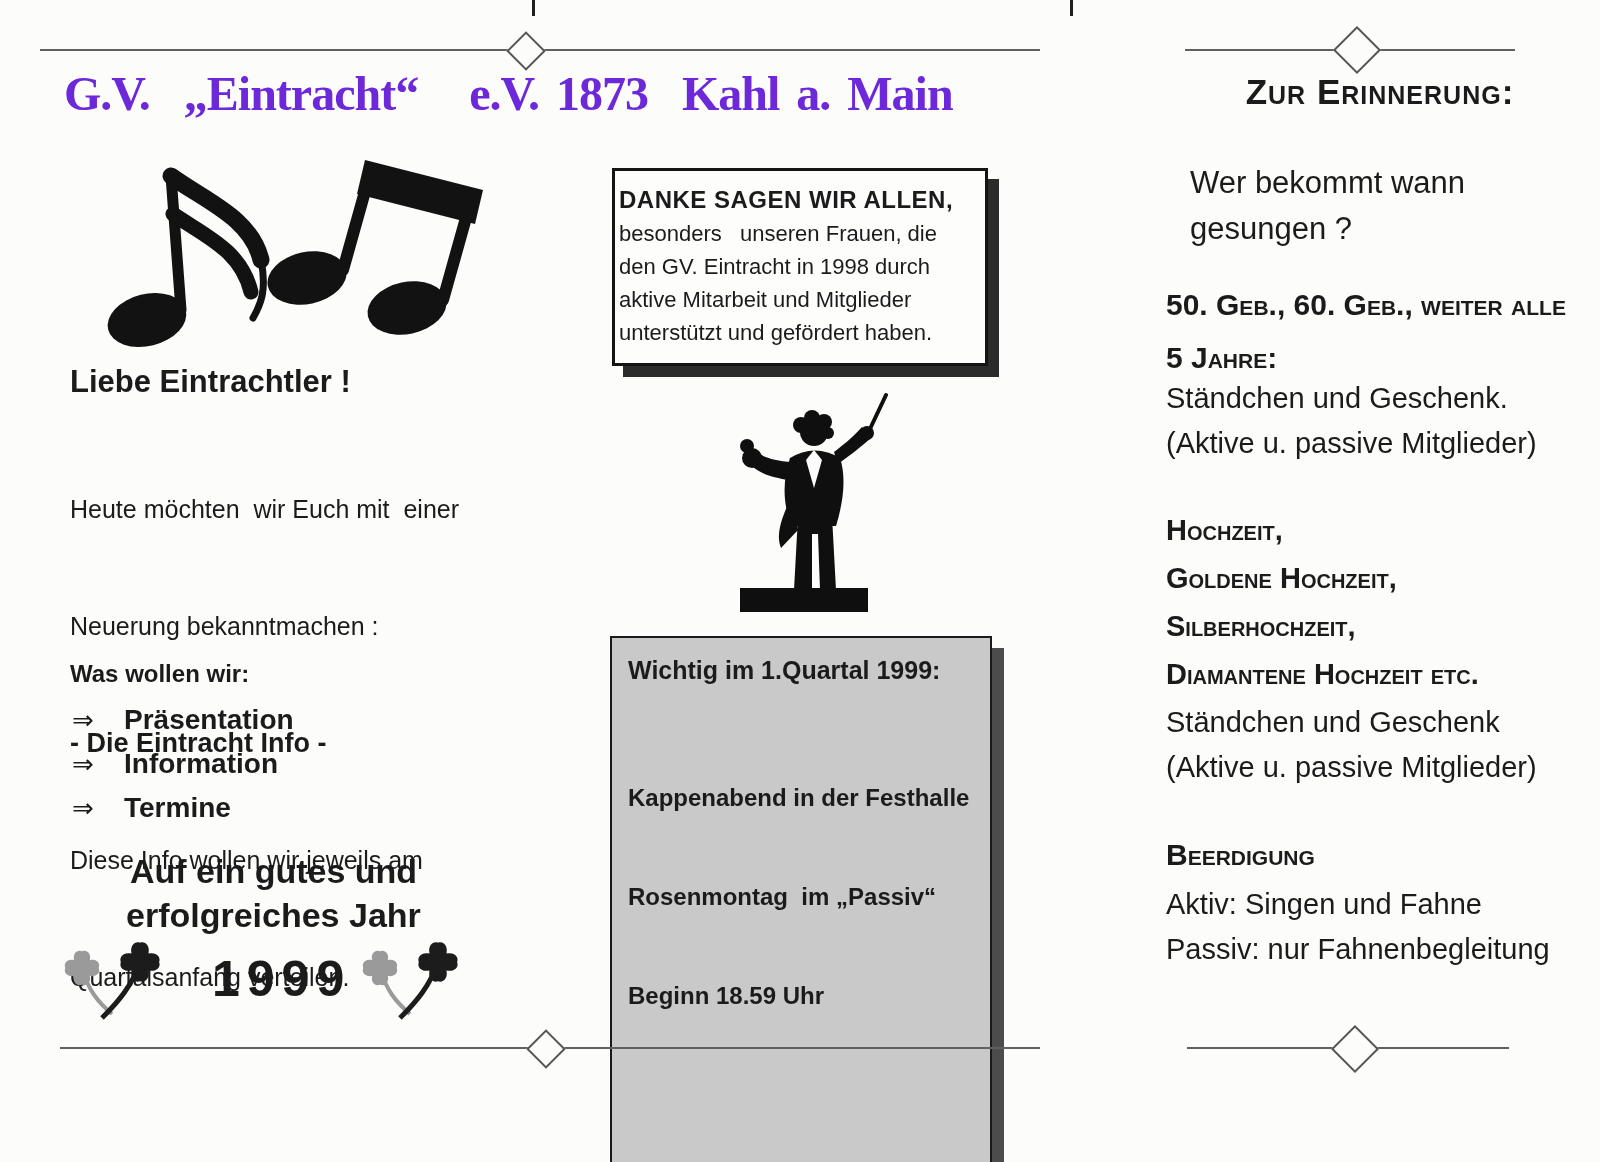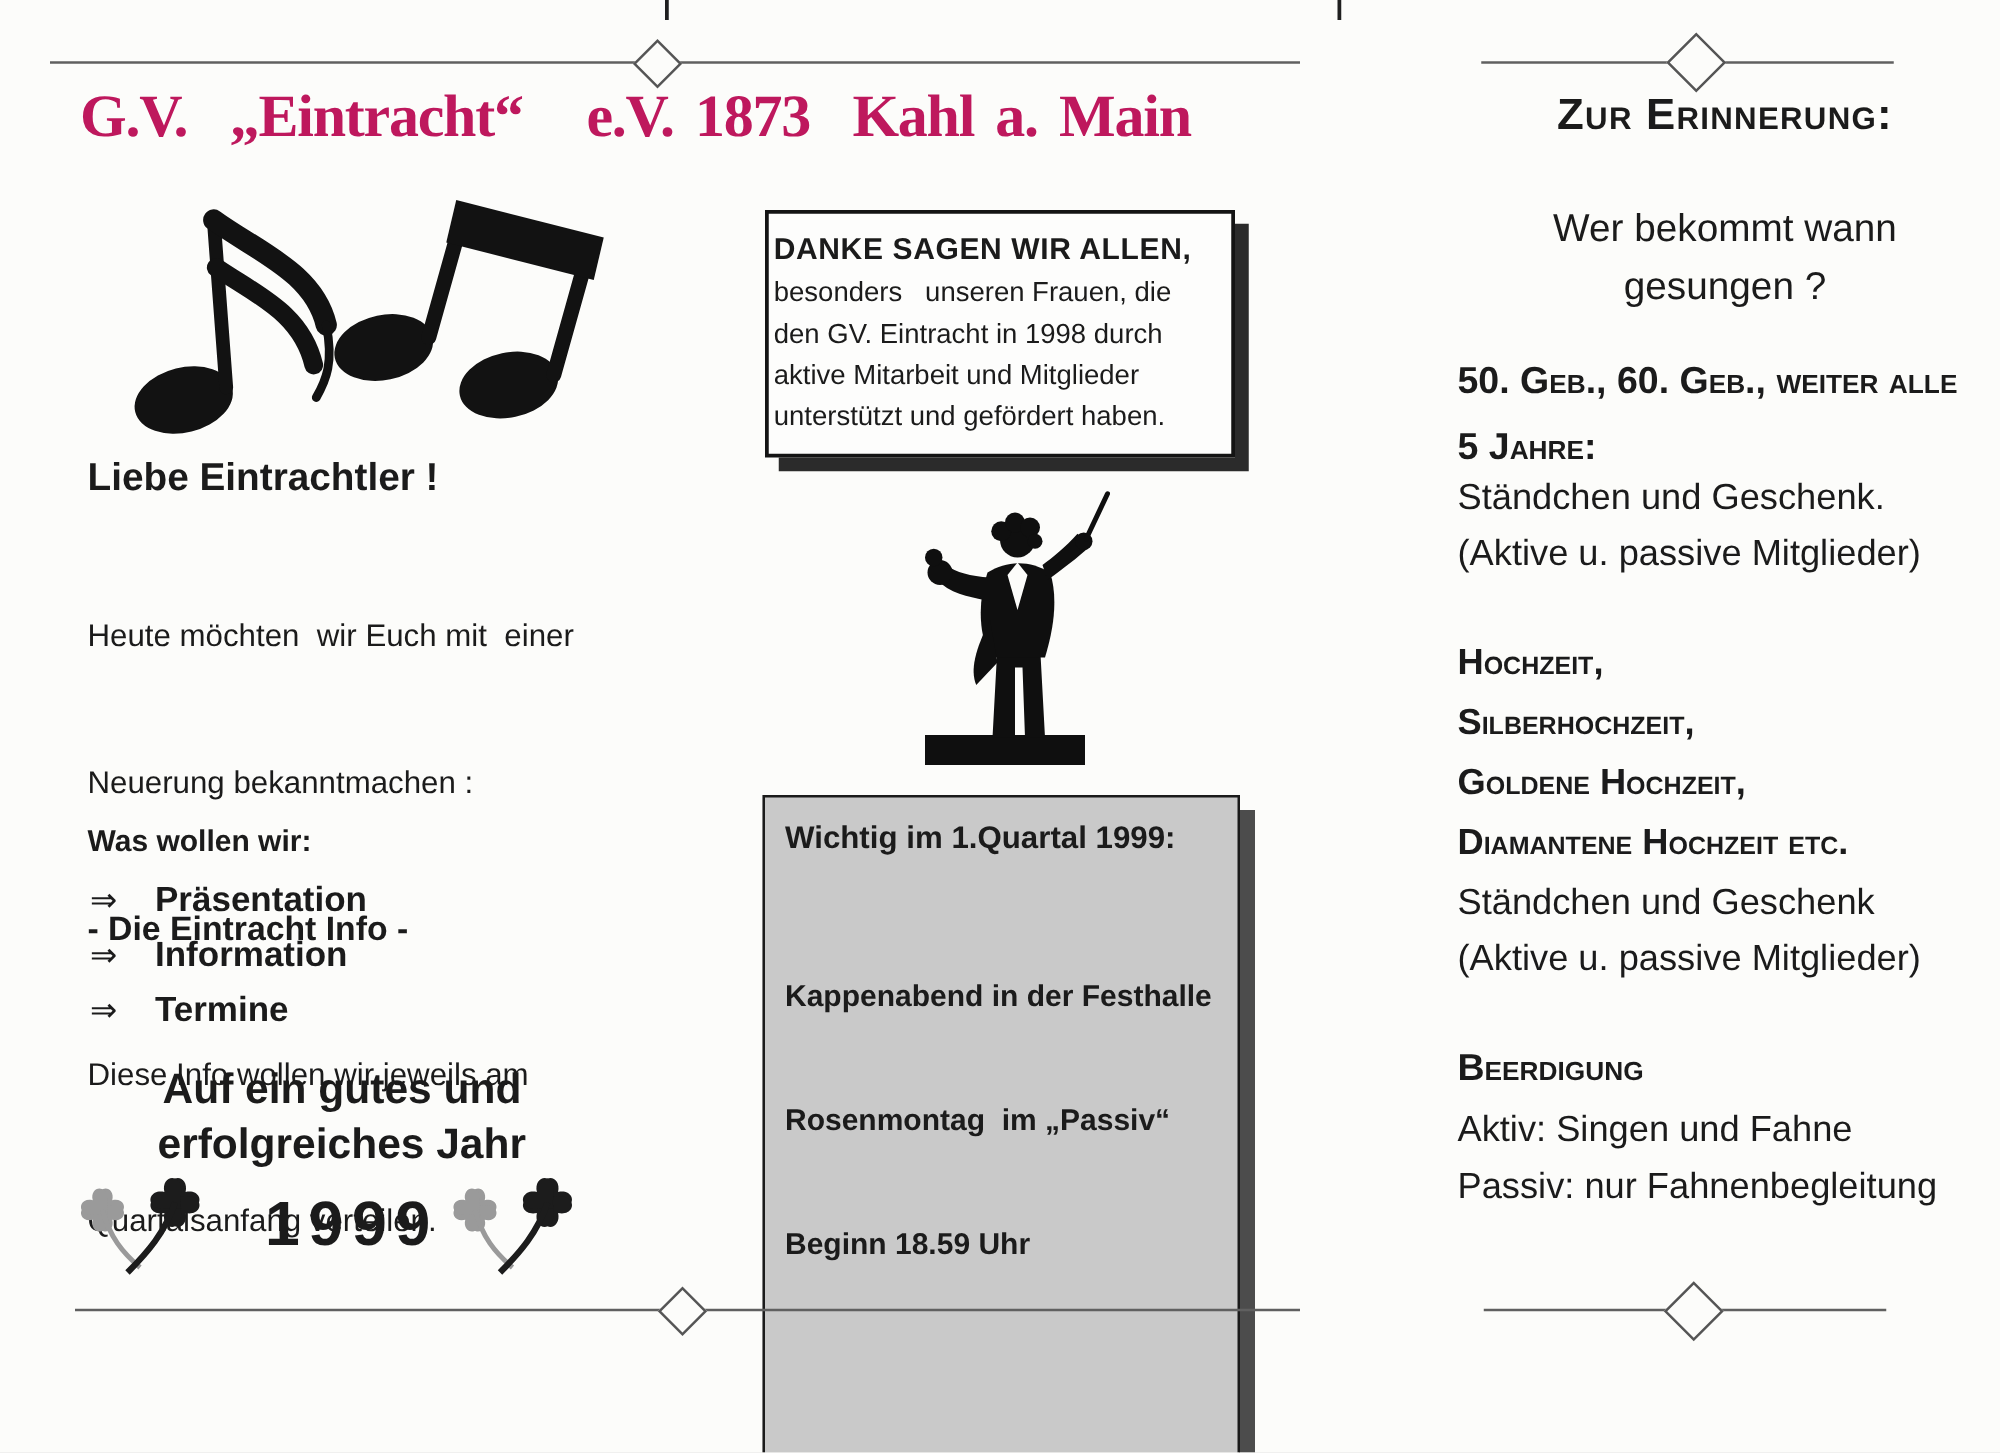--- a/index.html
+++ b/index.html
@@ -9,21 +9,21 @@
     font-family:"Liberation Sans","DejaVu Sans",sans-serif;
   }
   .abs{position:absolute;}
   
   .rule{position:absolute;height:2px;background:#606060;}
   .diamond{position:absolute;width:24px;height:24px;background:#fcfcfa;border:2px solid #555;transform:rotate(45deg);}
   .diamond.lg{width:30px;height:30px;}
   .fold{position:absolute;top:0;width:3px;height:16px;background:#1f1f1f;}
   
   .title{position:absolute;left:64px;top:66px;font-family:"Liberation Serif","DejaVu Serif",serif;
-    font-weight:bold;font-size:48px;letter-spacing:-1px;word-spacing:6px;white-space:pre;color:#be185d;}
+    font-weight:bold;font-size:48px;letter-spacing:-1px;word-spacing:6px;white-space:pre;color:#6d28d9;}
   
   .greeting{position:absolute;left:70px;top:364px;font-weight:bold;font-size:31px;}
   .para{position:absolute;left:70px;top:412px;font-size:25px;line-height:39px;white-space:pre;}
   .para .bold-line{font-weight:bold;font-size:27px;}
   .goals-h{position:absolute;left:70px;top:660px;font-weight:bold;font-size:24px;}
   .goal-row{position:absolute;left:72px;font-size:28px;}
   .goal-row .arrow{display:inline-block;width:52px;font-size:26px;font-weight:normal;}
   .goal-row .label{font-weight:bold;}
   .wish{position:absolute;font-weight:bold;font-size:34px;}
   .year{position:absolute;left:212px;top:950px;font-weight:bold;font-size:50px;letter-spacing:7px;}
@@ -34,21 +34,21 @@
   .thanks .bl{font-size:22px;line-height:33px;white-space:pre;}
   
   .important{position:absolute;left:610px;top:636px;width:346px;padding:18px 16px 16px 16px;
     background:#c9c9c9;border:2px solid #1a1a1a;box-shadow:12px 12px 0 #4c4c4c;}
   .important .bh{font-weight:bold;font-size:25px;margin-bottom:30px;}
   .important .event{font-weight:bold;font-size:24px;line-height:33px;margin-bottom:30px;white-space:pre;}
   .important .event:last-child{margin-bottom:0;}
   
   .r-head{position:absolute;left:1190px;top:72px;width:380px;text-align:center;
     font-variant:small-caps;font-weight:bold;font-size:35px;letter-spacing:1px;}
-  .r-question{position:absolute;left:1190px;top:160px;width:380px;text-align:center;font-size:31px;line-height:46px;}
+  .r-question{position:absolute;left:1190px;top:160px;width:380px;text-align:left;font-size:31px;line-height:46px;}
   .r-bh{position:absolute;left:1166px;top:278px;font-variant:small-caps;font-weight:bold;font-size:30px;line-height:53px;}
   .r-bl{position:absolute;left:1166px;top:376px;font-size:29px;line-height:45px;}
   .r-wed{position:absolute;left:1166px;top:506px;font-variant:small-caps;font-weight:bold;font-size:29px;line-height:48px;}
   .r-wedl{position:absolute;left:1166px;top:700px;font-size:29px;line-height:45px;}
   .r-fh{position:absolute;left:1166px;top:838px;font-variant:small-caps;font-weight:bold;font-size:30px;}
   .r-fl{position:absolute;left:1166px;top:882px;font-size:29px;line-height:45px;}
 </style>
 </head>
 <body>
 
@@ -202,22 +202,22 @@
     <div>50. Geb., 60. Geb., weiter alle</div>
     <div>5 Jahre:</div>
   </div>
   <div class="r-bl">
     <div>Ständchen und Geschenk.</div>
     <div>(Aktive u. passive Mitglieder)</div>
   </div>
 
   <div class="r-wed">
     <div>Hochzeit,</div>
+    <div>Goldene Hochzeit,</div>
     <div>Silberhochzeit,</div>
-    <div>Goldene Hochzeit,</div>
     <div>Diamantene Hochzeit etc.</div>
   </div>
   <div class="r-wedl">
     <div>Ständchen und Geschenk</div>
     <div>(Aktive u. passive Mitglieder)</div>
   </div>
 
   <div class="r-fh">Beerdigung</div>
   <div class="r-fl">
     <div>Aktiv: Singen und Fahne</div>

